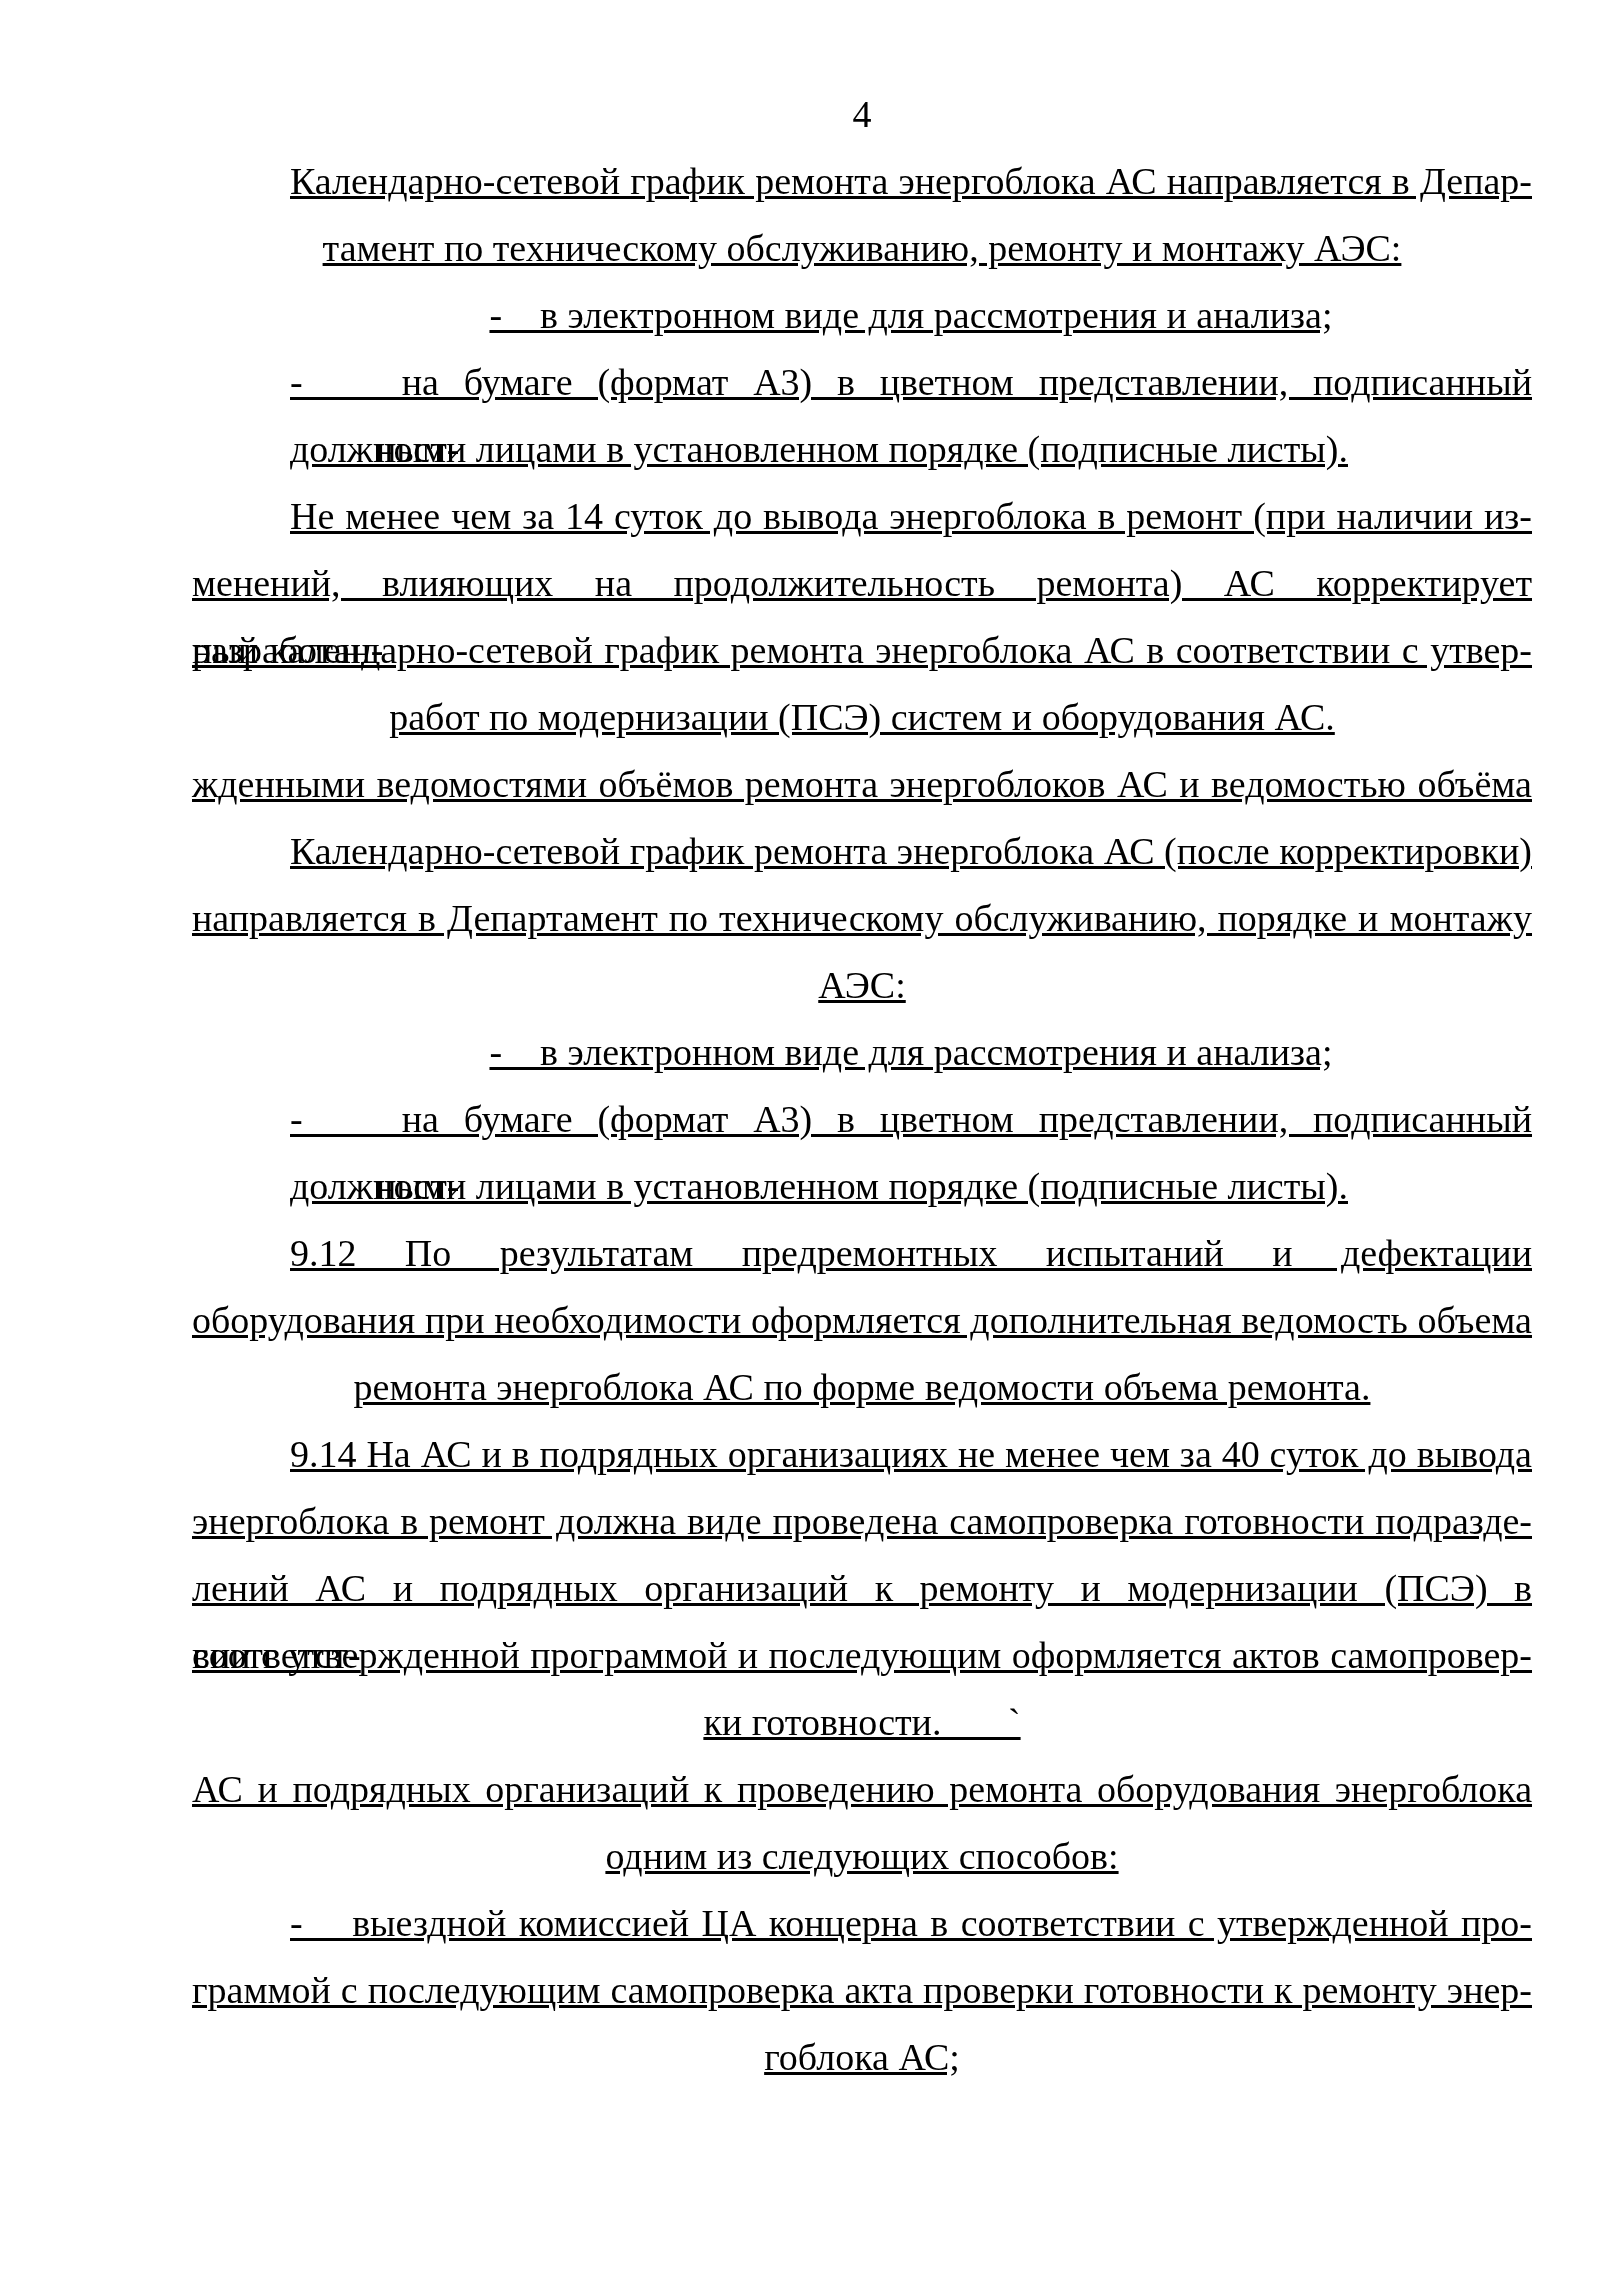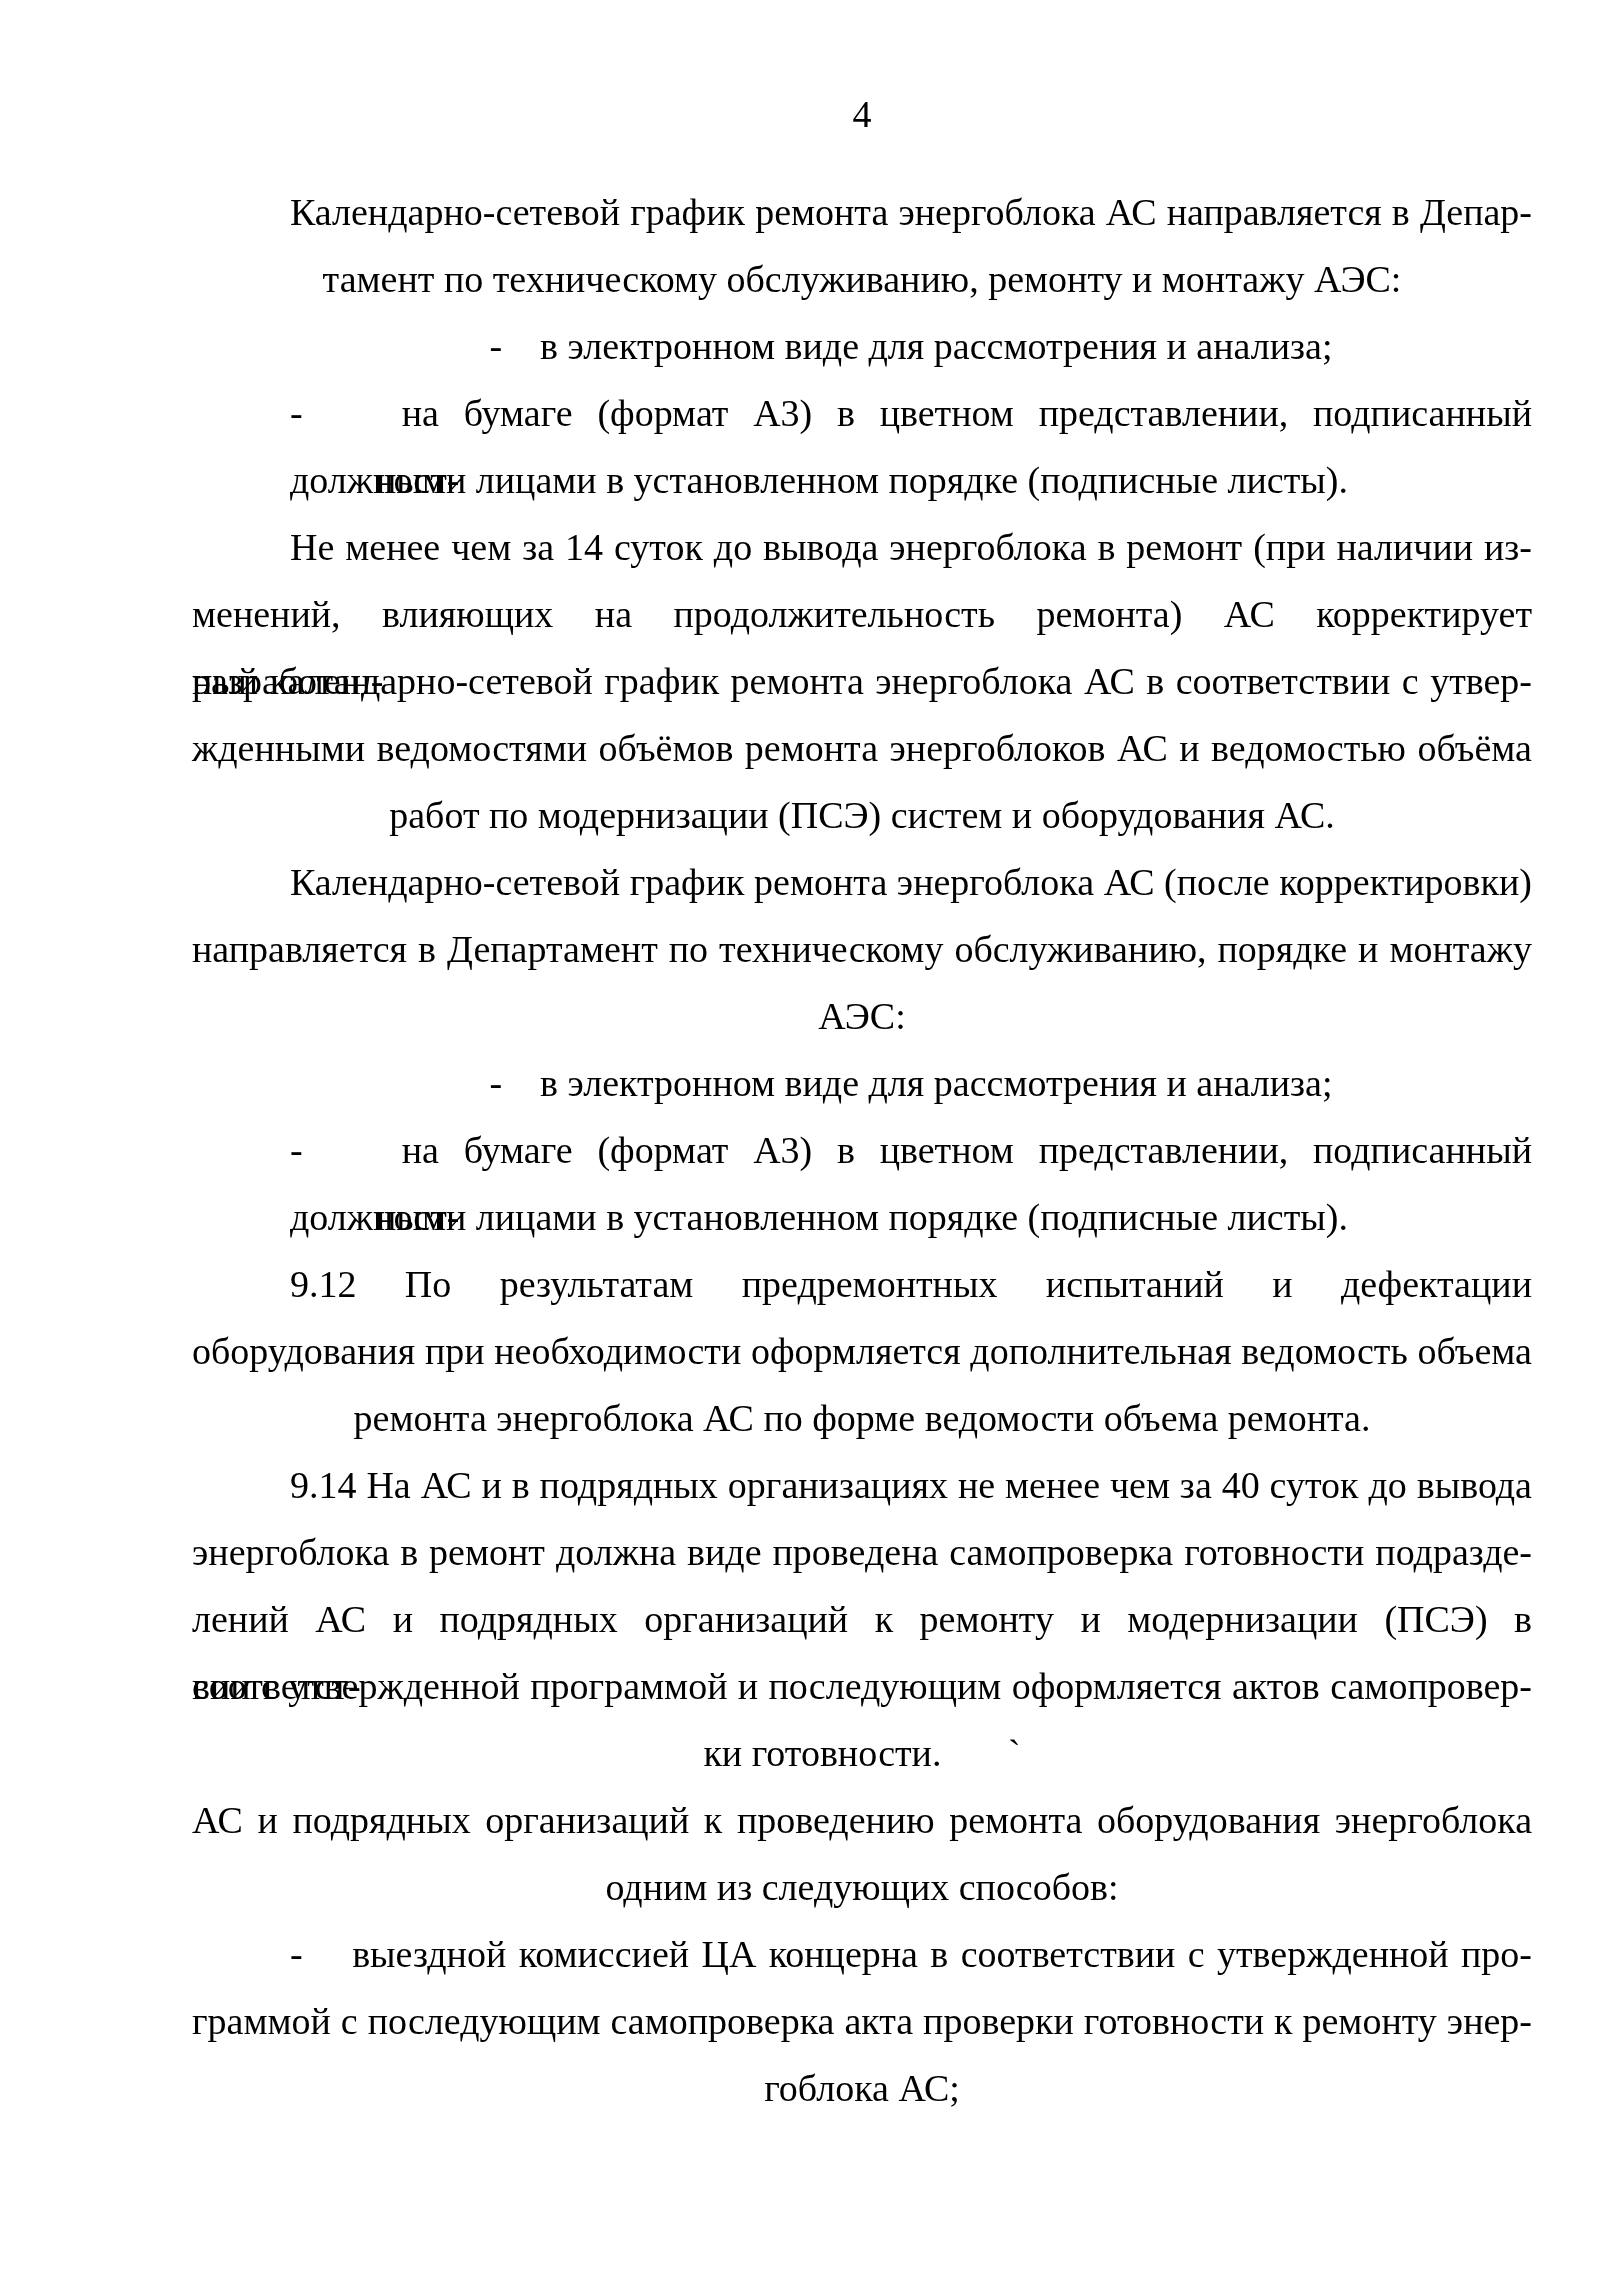--- a/index.html
+++ b/index.html
@@ -22,23 +22,24 @@
     position: absolute;
     top: 81px;
     left: 192px;
     width: 1340px;
     height: 67px;
     line-height: 67px;
     text-align: center;
   }
   .lines {
     position: absolute;
-    top: 179px;
+    top: 148px;
     left: 192px;
     width: 1340px;
+    text-decoration: underline;
   }
   .line {
     height: 67px;
     line-height: 67px;
     text-align: center;
     white-space: normal;
   }
   .line.indent {
     padding-left: 98px;
   }
@@ -54,22 +55,22 @@
   <div class="pageno">4</div>
   <div class="lines" id="lines">
       <div class="line indent j">Календарно-сетевой график ремонта энергоблока АС направляется в Депар-</div>
       <div class="line">тамент по техническому обслуживанию, ремонту и монтажу АЭС:</div>
       <div class="line indent">-&nbsp;&nbsp;&nbsp;&nbsp;в электронном виде для рассмотрения и анализа;</div>
       <div class="line indent j">-&nbsp;&nbsp;&nbsp;&nbsp;на бумаге (формат А3) в цветном представлении, подписанный должност-</div>
       <div class="line">ными лицами в установленном порядке (подписные листы).</div>
       <div class="line indent j">Не менее чем за 14 суток до вывода энергоблока в ремонт (при наличии из-</div>
       <div class="line j">менений, влияющих на продолжительность ремонта) АС корректирует разработан-</div>
       <div class="line j">ный календарно-сетевой график ремонта энергоблока АС в соответствии с утвер-</div>
+      <div class="line">работ по модернизации (ПСЭ) систем и оборудования АС.</div>
       <div class="line j">жденными ведомостями объёмов ремонта энергоблоков АС и ведомостью объёма</div>
-      <div class="line">работ по модернизации (ПСЭ) систем и оборудования АС.</div>
       <div class="line indent j">Календарно-сетевой график ремонта энергоблока АС (после корректировки)</div>
       <div class="line j">направляется в Департамент по техническому обслуживанию, порядке и монтажу</div>
       <div class="line">АЭС:</div>
       <div class="line indent">-&nbsp;&nbsp;&nbsp;&nbsp;в электронном виде для рассмотрения и анализа;</div>
       <div class="line indent j">-&nbsp;&nbsp;&nbsp;&nbsp;на бумаге (формат А3) в цветном представлении, подписанный должност-</div>
       <div class="line">ными лицами в установленном порядке (подписные листы).</div>
       <div class="line indent j">9.12 По результатам предремонтных испытаний и дефектации</div>
       <div class="line j">оборудования при необходимости оформляется дополнительная ведомость объема</div>
       <div class="line">ремонта энергоблока АС по форме ведомости объема ремонта.</div>
       <div class="line indent j">9.14  На АС и в подрядных организациях не менее чем за 40 суток до вывода</div>

